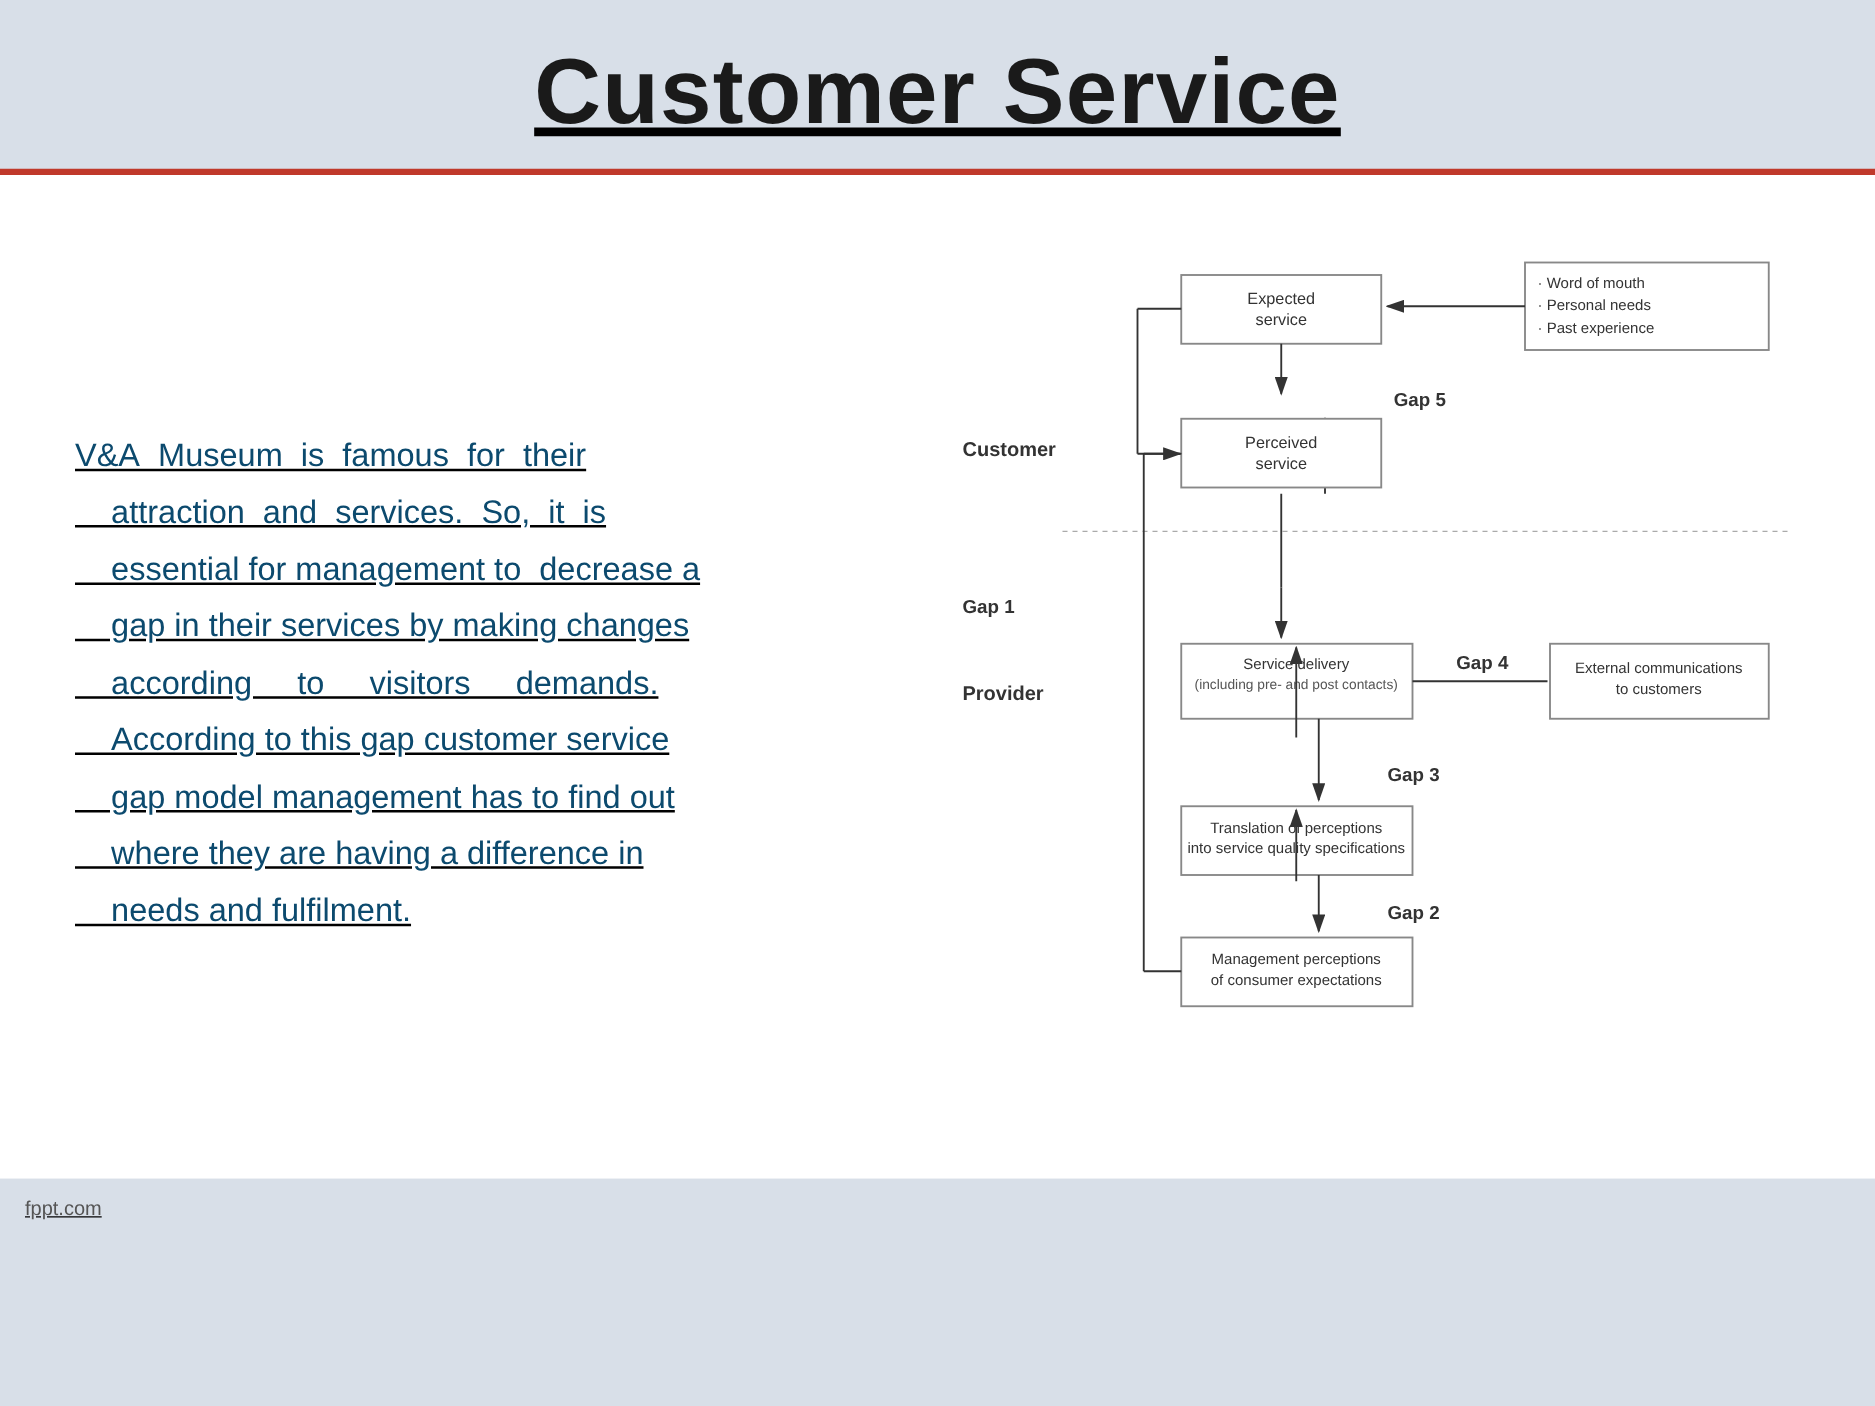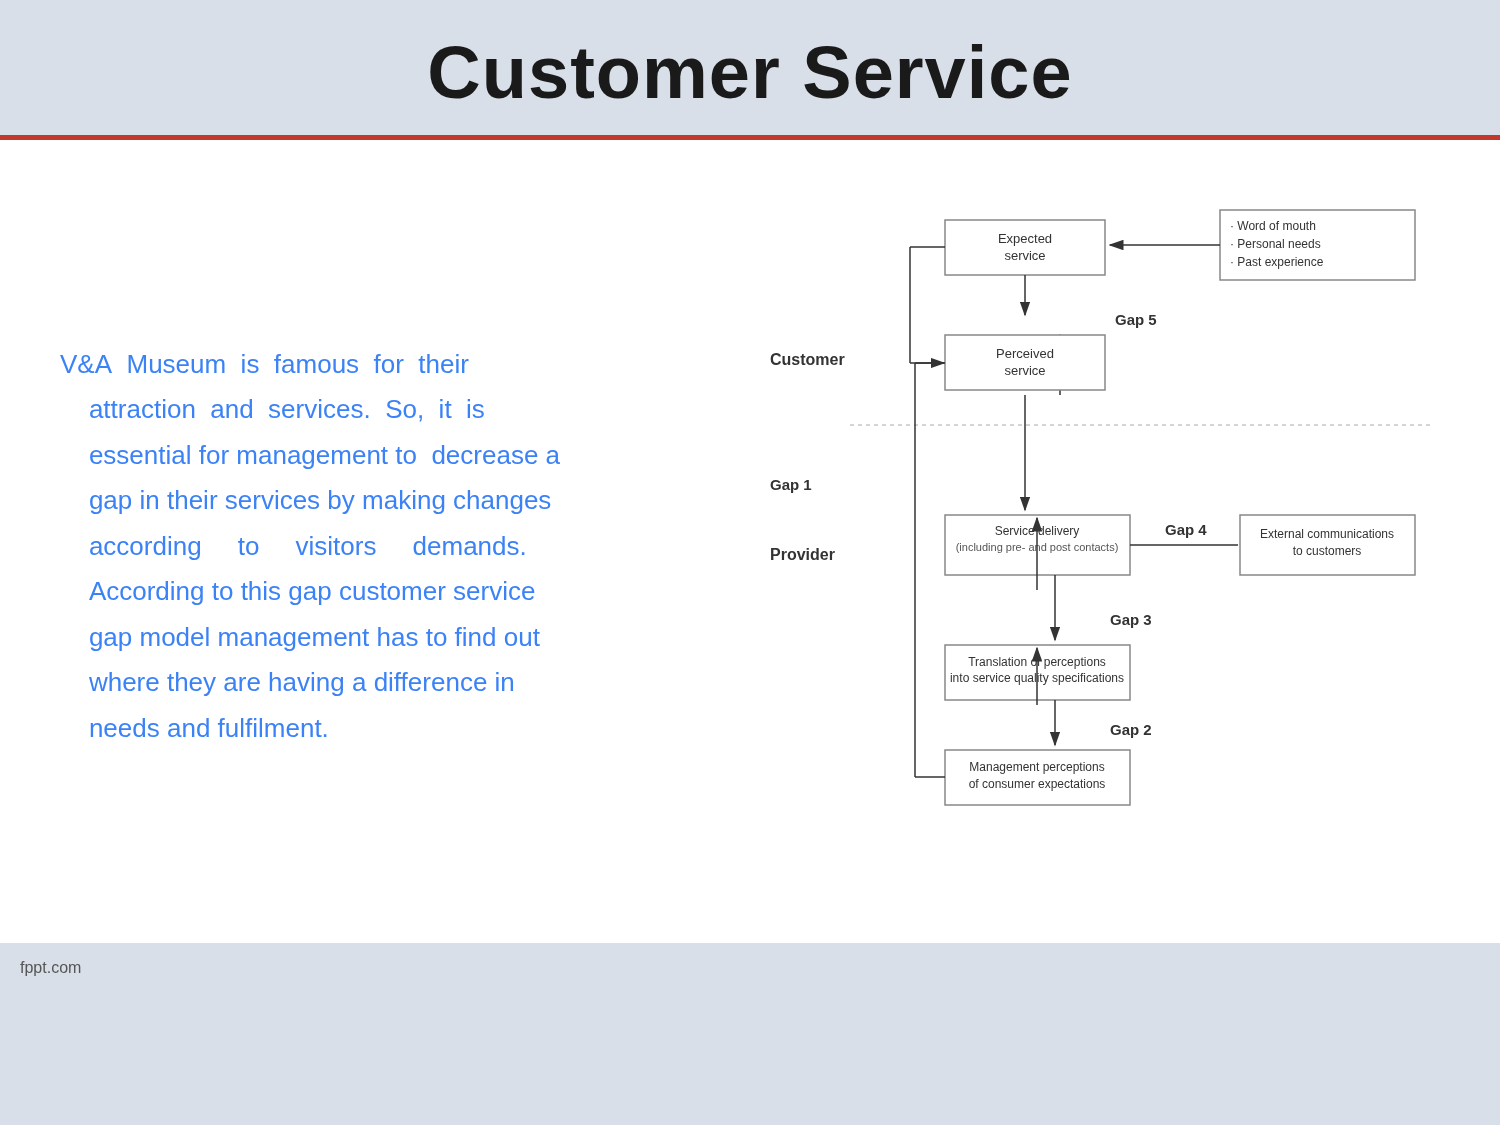--- a/index.html
+++ b/index.html
@@ -11,20 +11,21 @@
       font-family: 'Georgia', serif;
       overflow: hidden;
     }
 
     .slide-container {
       width: 1500px;
       height: 993px;
       background: #d8dfe8;
       display: flex;
       flex-direction: column;
+      text-decoration: underline;
     }
 
     
     .header-section {
       background: #d8dfe8;
       padding: 30px 60px 20px 60px;
       text-align: center;
     }
 
     .slide-title {
@@ -56,21 +57,21 @@
       width: 48%;
       padding: 50px 50px 40px 60px;
       display: flex;
       flex-direction: column;
       justify-content: center;
     }
 
     .body-text {
       font-size: 26px;
       line-height: 1.75;
-      color: #3b82f6;
+      color: #0c4a6e;
       font-family: 'Arial', sans-serif;
       text-align: justify;
     }
 
     
     .diagram-panel {
       width: 52%;
       padding: 30px 40px 30px 20px;
       display: flex;
       flex-direction: column;

